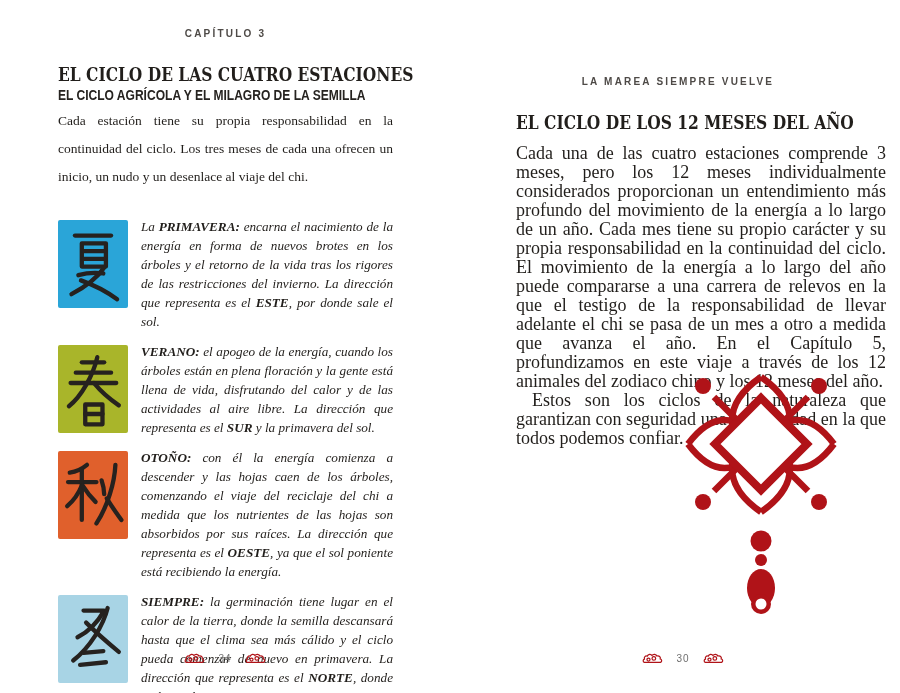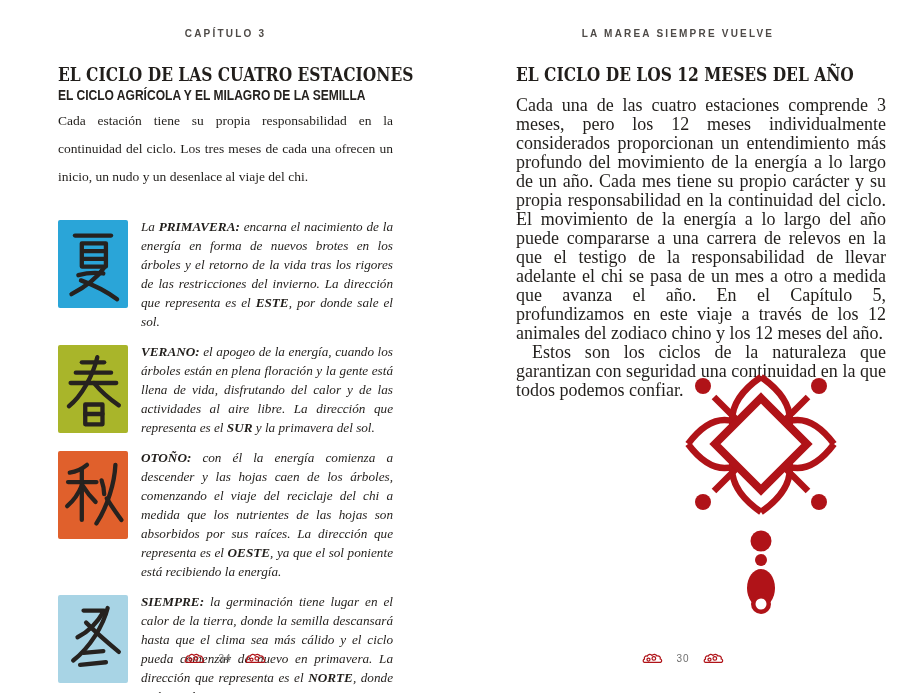--- a/index.html
+++ b/index.html
@@ -19,21 +19,21 @@
   .spread{display:flex;width:900px;height:693px;}
   .page{width:450px;height:693px;position:relative;}
   .page-left{padding:28px 57px 0 58px;}
   .page-right{padding:28px 14px 0 66px;}
 
   .running-head{
     font-family:"Liberation Sans", sans-serif;
     font-size:10px;font-weight:bold;letter-spacing:2.2px;
     color:var(--color-muted);text-align:center;
   }
-  .page-right .running-head{padding-right:46px;}
+  .page-right .running-head{padding-right:46px;margin-top:48px;}
 
   .title{
     font-family:"DejaVu Serif", serif;font-weight:bold;
     font-size:18px;line-height:1.05;color:var(--color-text);
     margin:27px 0 0 0;white-space:nowrap;
     transform:scaleX(.86);transform-origin:left top;
   }
   .subtitle{
     font-family:"Liberation Sans", sans-serif;font-weight:bold;
     font-size:14px;line-height:1.1;color:#262320;

